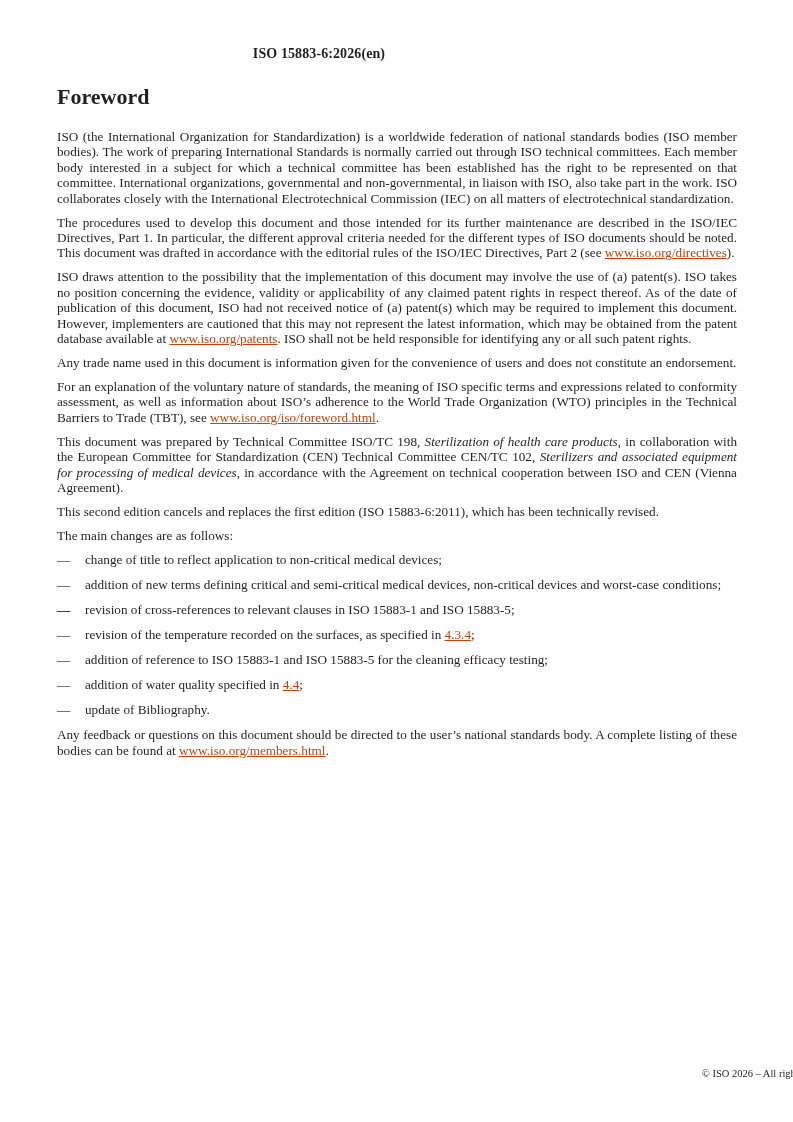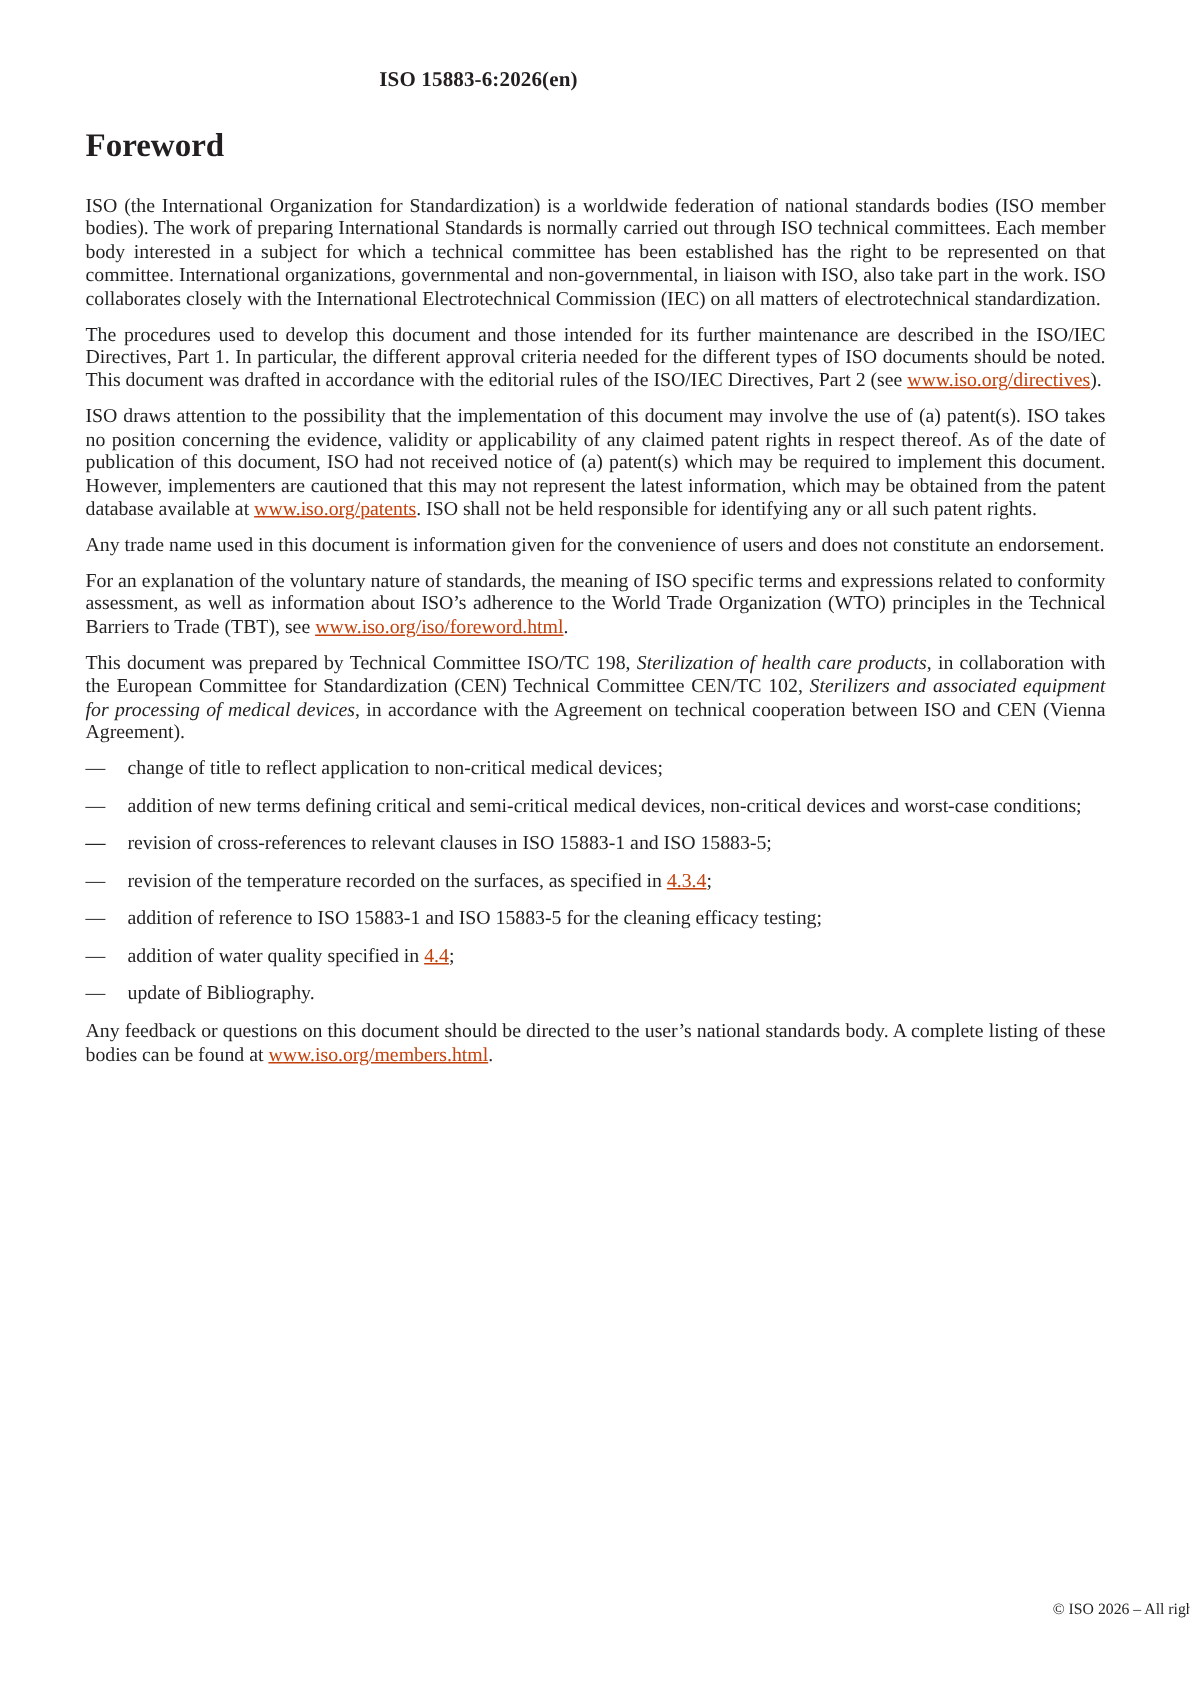--- a/index.html
+++ b/index.html
@@ -104,21 +104,23 @@
   <p>Any trade name used in this document is information given for the convenience of users and does not constitute an endorsement.</p>
 
   <p>
     <span>For an explanation of the voluntary nature of standards, the meaning of ISO specific terms and expressions related to conformity assessment, as well as information about ISO’s adherence to the World Trade Organization (WTO) principles in the Technical Barriers to Trade (TBT), see </span><a class="doc-link">www.iso.org/iso/foreword.html</a><span>.</span>
   </p>
 
   <p>
     <span>This document was prepared by Technical Committee ISO/TC 198, </span><em>Sterilization of health care products</em><span>, in collaboration with the European Committee for Standardization (CEN) Technical Committee CEN/TC 102, </span><em>Sterilizers and associated equipment for processing of medical devices</em><span>, in accordance with the Agreement on technical cooperation between ISO and CEN (Vienna Agreement).</span>
   </p>
 
+  <p>This second edition cancels and replaces the first edition (ISO 15883-6:2011), which has been technically revised.</p>
 
+  <p>The main changes are as follows:</p>
 
   <ul class="changes-list">
     <li><span class="dash">—</span><span>change of title to reflect application to non-critical medical devices;</span></li>
     <li><span class="dash">—</span><span>addition of new terms defining critical and semi-critical medical devices, non-critical devices and worst-case conditions;</span></li>
     <li><span class="dash">—</span></li>
     <li><span class="dash">—</span><span>revision of cross-references to relevant clauses in ISO 15883-1 and ISO 15883-5;</span></li>
     <li><span class="dash">—</span><span>revision of the temperature recorded on the surfaces, as specified in </span><a class="doc-link">4.3.4</a><span>;</span></li>
     <li><span class="dash">—</span><span>addition of reference to ISO 15883-1 and ISO 15883-5 for the cleaning efficacy testing;</span></li>
     <li><span class="dash">—</span><span>addition of water quality specified in </span><a class="doc-link">4.4</a><span>;</span></li>
     <li><span class="dash">—</span><span>update of Bibliography.</span></li>

